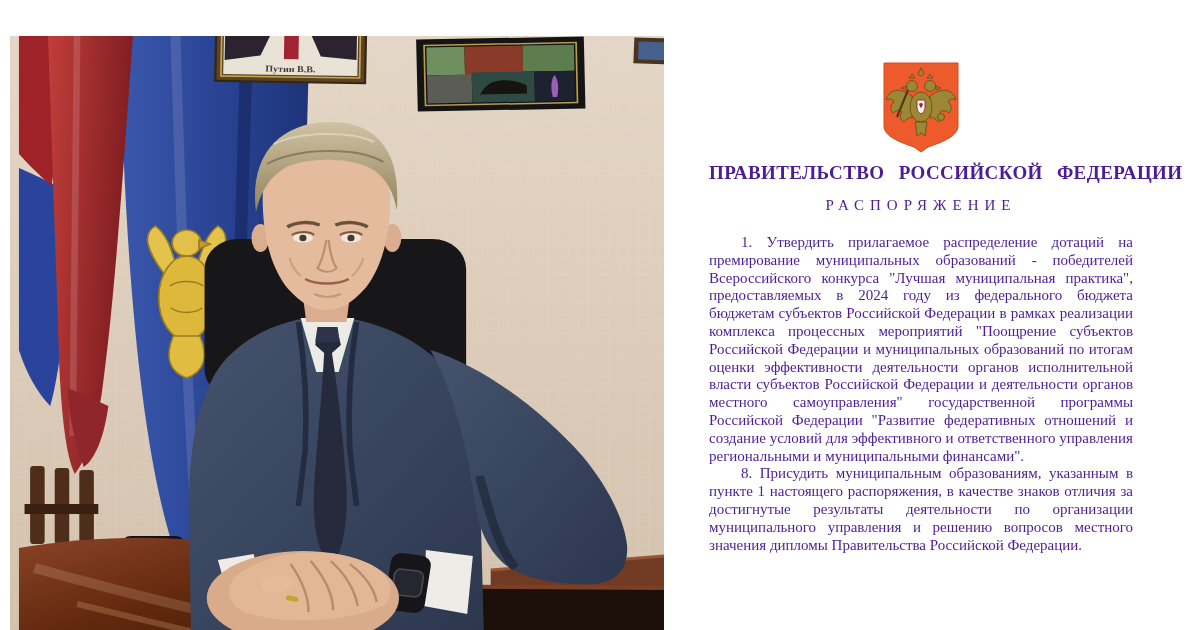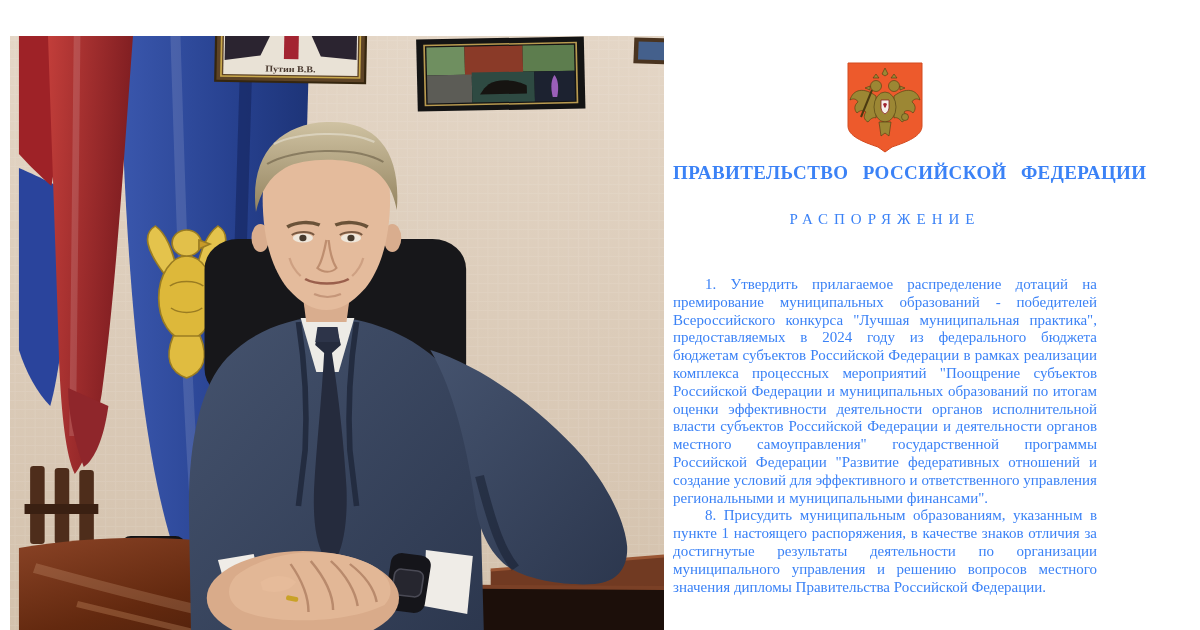--- a/index.html
+++ b/index.html
@@ -5,39 +5,39 @@
   html,body{margin:0;padding:0;background:#ffffff;}
   .stage{
     position:relative;width:1200px;height:630px;background:#ffffff;overflow:hidden;
     font-family:"Liberation Serif", serif;
   }
   .photo{
     position:absolute;left:10px;top:14px;width:654px;height:603px;overflow:hidden;margin-top:22px;
   }
   .photo svg{display:block;width:100%;height:100%;}
   .doc{
-    position:absolute;left:673px;top:0;width:424px;height:630px;
-    color:#3b82f6;text-align:center;
+    position:absolute;left:709px;top:0;width:424px;height:630px;
+    color:#4c1d95;text-align:center;
   }
   .emblem-wrap{margin-top:62px;height:91px;display:flex;justify-content:center;}
   .doc-title{
     margin:9px 0 0 0;font-size:19px;font-weight:bold;line-height:22px;
     letter-spacing:0.4px;word-spacing:9px;white-space:nowrap;
   }
   .doc-type{
-    margin-top:27px;font-size:15px;line-height:17px;letter-spacing:6px;
+    margin-top:13px;font-size:15px;line-height:17px;letter-spacing:6px;
   }
   .doc-date{
     margin-top:11px;font-size:15.5px;line-height:18px;
   }
   .doc-city{
     margin-top:12px;font-size:10.5px;line-height:13px;letter-spacing:1.6px;
   }
   .doc-body{
-    margin-top:48px;text-align:justify;font-size:15px;line-height:17.8px;
+    margin-top:20px;text-align:justify;font-size:15px;line-height:17.8px;
   }
   .doc-body p{margin:0;text-indent:32px;}
 </style>
 </head>
 <body>
 
 <div class="stage">
 
   <div class="photo">
     <svg viewBox="0 0 585 603" preserveAspectRatio="none">

